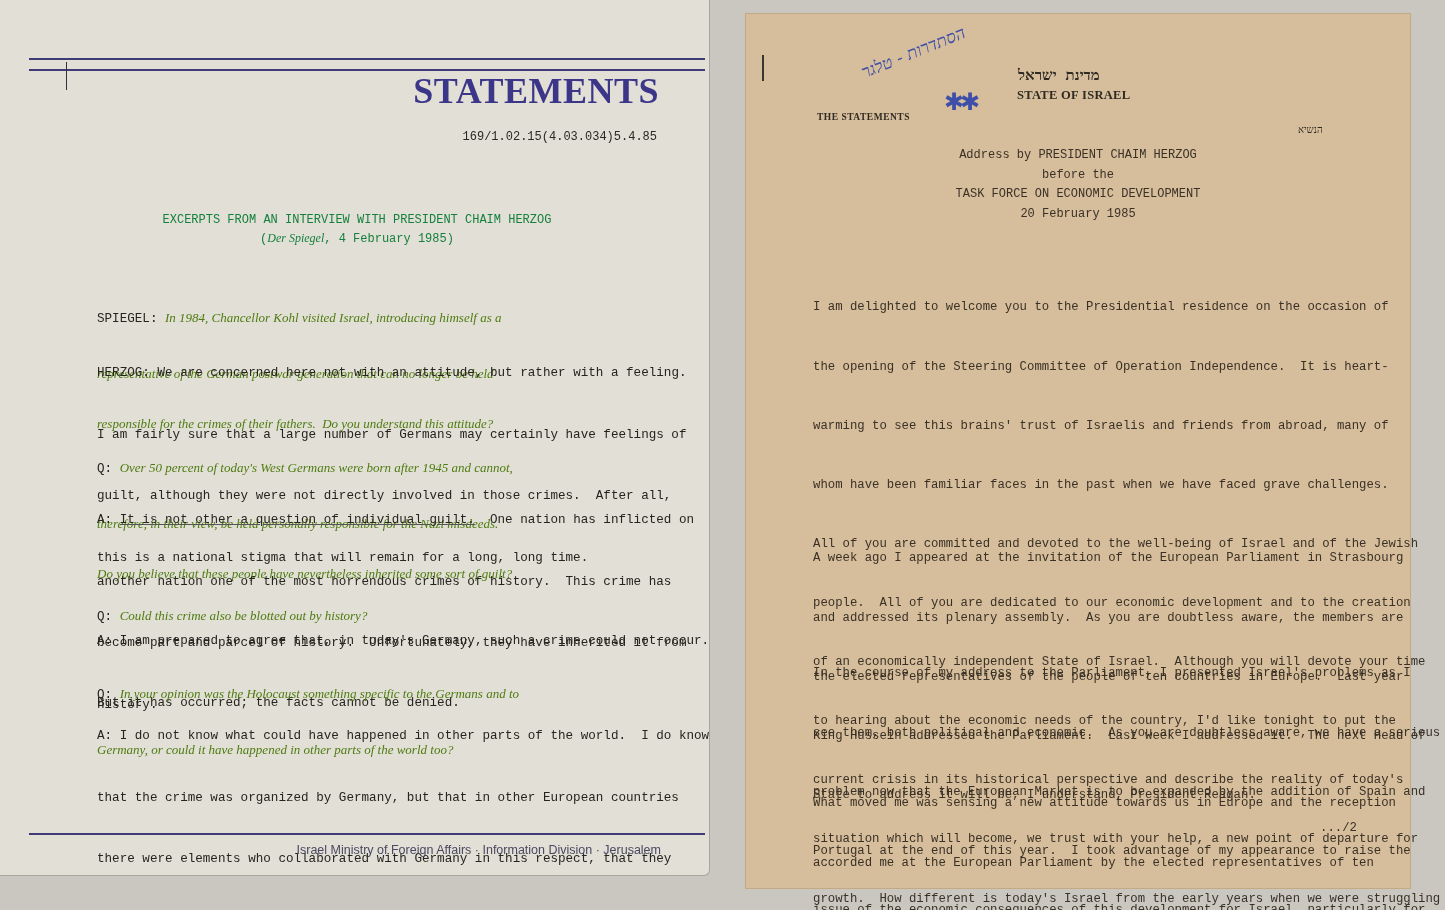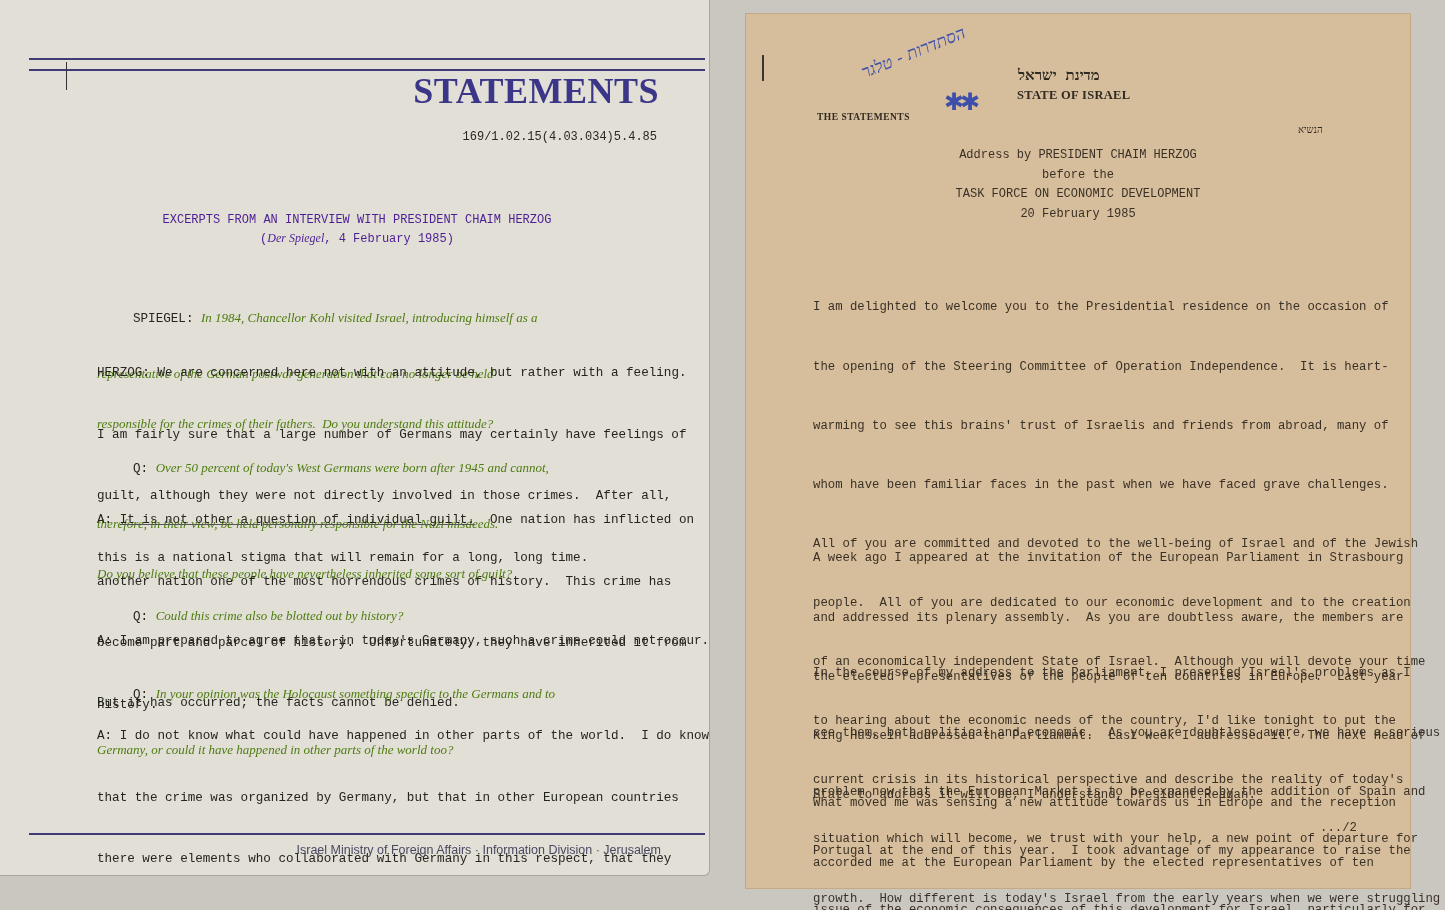--- a/index.html
+++ b/index.html
@@ -20,24 +20,24 @@
     background: #d6bd9b;
     border: 1px solid #c3a984;
   }
   .rule { position: absolute; height: 2px; background: #3f3a78; }
   .masthead {
     position: absolute; right: 50px; top: 70px;
     font-family: "Liberation Serif", "DejaVu Serif", serif;
     font-weight: bold; font-size: 36px; color: #3b3688; letter-spacing: 0.5px;
   }
   .refcode { position: absolute; right: 52px; top: 130px; font-size: 12px; color: #2a2824; }
-  .title-block { position: absolute; left: 0; width: 700px; text-align: center; font-size: 12px; color: #4c1d95; }
+  .title-block { position: absolute; left: 0; width: 700px; text-align: center; font-size: 12px; color: #15803d; }
   .txt { position: absolute; font-size: 12.6px; color: #26241f; line-height: 20.5px; white-space: pre; }
   .it { font-family: "Liberation Serif", "DejaVu Serif", serif; font-style: italic; font-size: 13px; line-height: 13.5px; color: #4d7c0f; }
-  .lbl { font-family: "Liberation Mono", monospace; font-style: normal; font-size: 12.6px; margin-left: 36px; }
+  .lbl { font-family: "Liberation Mono", monospace; font-style: normal; font-size: 12.6px; }
   .underline { text-decoration: underline; text-decoration-color: #555; }
   .footer {
     position: absolute; right: 48px; top: 843px;
     font-family: "Liberation Sans", "DejaVu Sans", sans-serif; font-size: 12.5px; color: #4a4860;
   }
   .tick { position: absolute; width: 1px; background: #333; }
   .serif-head { font-family: "Liberation Serif", "DejaVu Serif", serif; font-weight: bold; color: #2f2a22; position: absolute; }
   .hand { position: absolute; font-family: "DejaVu Serif", serif; font-style: italic; color: #3d4fa8; }
   .r-txt { position: absolute; font-size: 12.3px; color: #3a3126; line-height: 19.7px; white-space: pre; }
   .r-center { position: absolute; left: 745px; width: 666px; text-align: center; font-size: 12px; color: #3a3126; line-height: 19.7px; }

